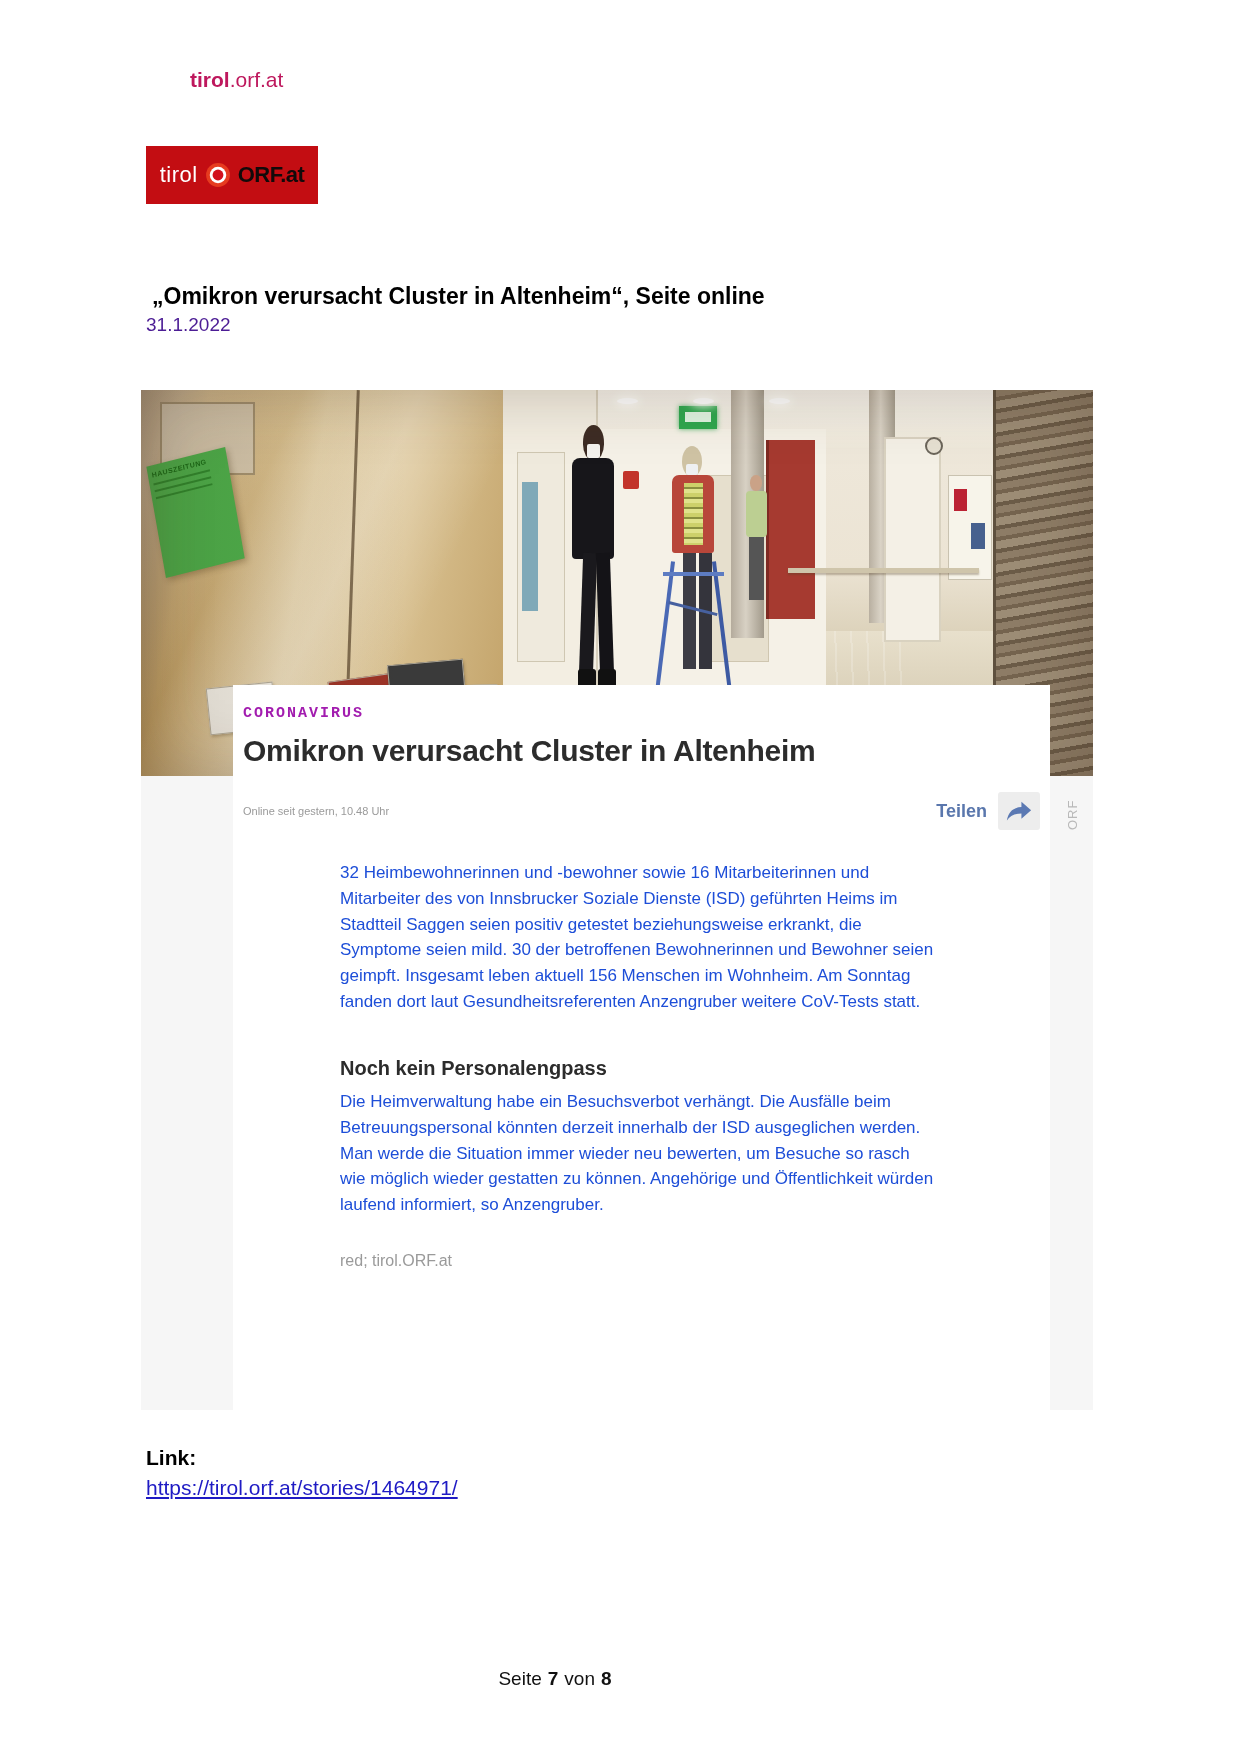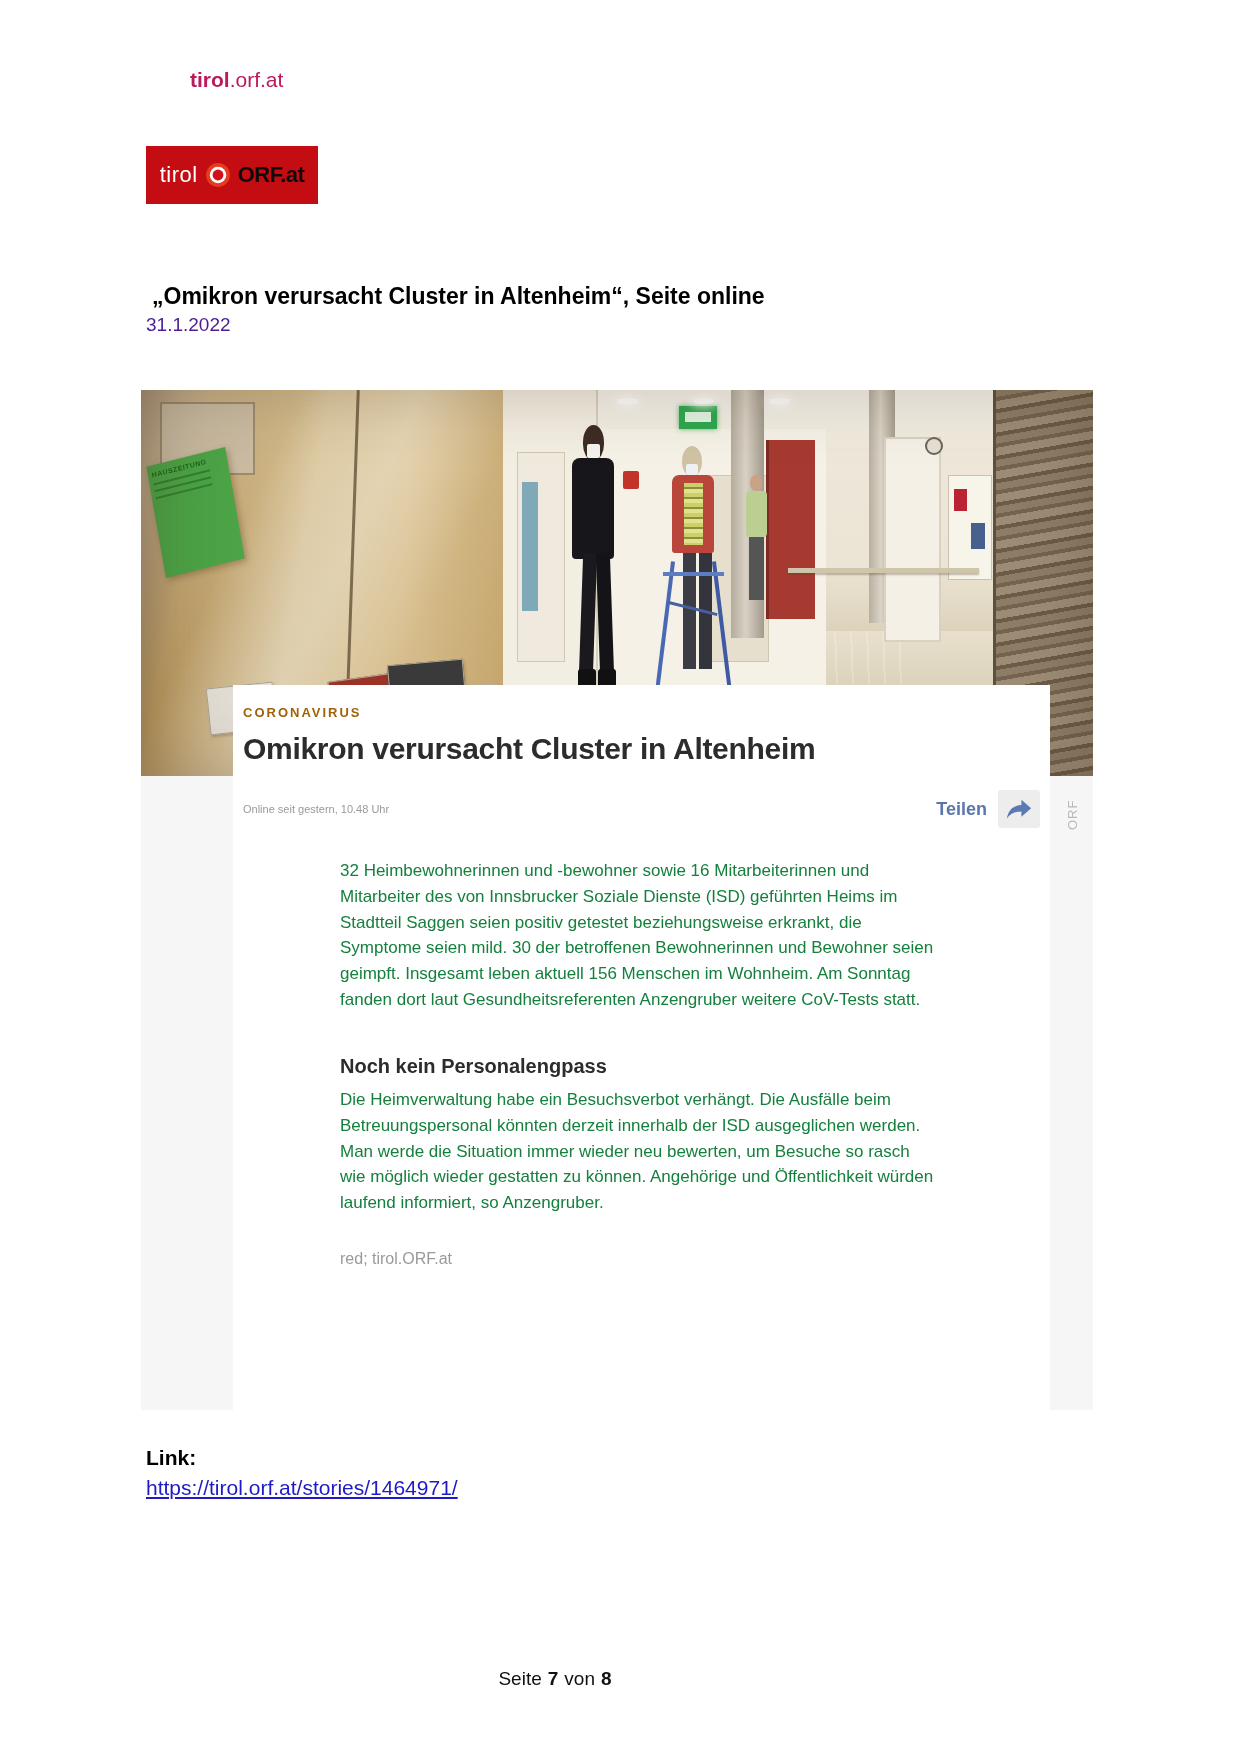--- a/index.html
+++ b/index.html
@@ -114,30 +114,30 @@
   .pg-head { left:64%; top:22%; width:1.2%; height:4%; background:#caa287; border-radius:50%; }
   .pg-shirt{ left:63.5%; top:26%; width:2.3%; height:12%; background:#bccf92; border-radius:4px; }
   .pg-legs { left:63.9%; top:38%; width:1.5%; height:16%; background:#555; }
   .shadow1 { left:45%; top:78%; width:6%; height:3%; background:rgba(40,30,20,.18); border-radius:50%; filter:blur(2px); }
   .shadow2 { left:55%; top:82%; width:8%; height:3%; background:rgba(40,30,20,.16); border-radius:50%; filter:blur(2px); }
   .ph-vignette { inset:0; box-shadow:inset 0 0 70px rgba(60,40,20,.28);
     background:linear-gradient(90deg, rgba(70,50,20,.16), transparent 28%); }
 
   
   .content { position:absolute; left:92px; top:295px; width:817px; background:#fff; padding:20px 10px 30px; }
-  .kicker { font-size:13px; letter-spacing:2px; color:#a16207; font-weight:700; }
+  .kicker { font-size:15px; letter-spacing:2px; color:#a21caf; font-weight:700;font-family:Liberation Mono, monospace; }
   .headline { font-size:30px; font-weight:700; color:#2c2c2c; letter-spacing:-.3px; margin-top:12px; }
   .lead { width:648px; margin-top:16px; font-size:18px; font-weight:700; color:#434343; line-height:1.5; }
   .meta-row { display:flex; justify-content:space-between; align-items:center; margin-top:24px; }
   .timestamp { font-size:11px; color:#9a9a9a; }
   .share { display:flex; align-items:center; gap:11px; cursor:pointer; }
   .share-label { color:#5a77ad; font-weight:700; font-size:18px; }
   .share-btn { width:42px; height:38px; background:#ededed; border-radius:3px; display:flex; align-items:center; justify-content:center; }
   .body-col { margin-left:97px; width:594px; margin-top:30px; }
-  .para { font-size:17px; color:#15803d; line-height:1.52; }
+  .para { font-size:17px; color:#1d4ed8; line-height:1.52; }
   .para + .subhead { margin-top:42px; }
   .subhead { font-size:20px; font-weight:700; color:#2c2c2c; margin-bottom:9px; }
   .byline { margin-top:34px; font-size:16px; color:#9a9a9a; }
 </style>
 </head>
 <body>
 
 <div class="page">
 
   <div class="site-header"><span class="b">tirol</span><span>.orf.at</span></div>

